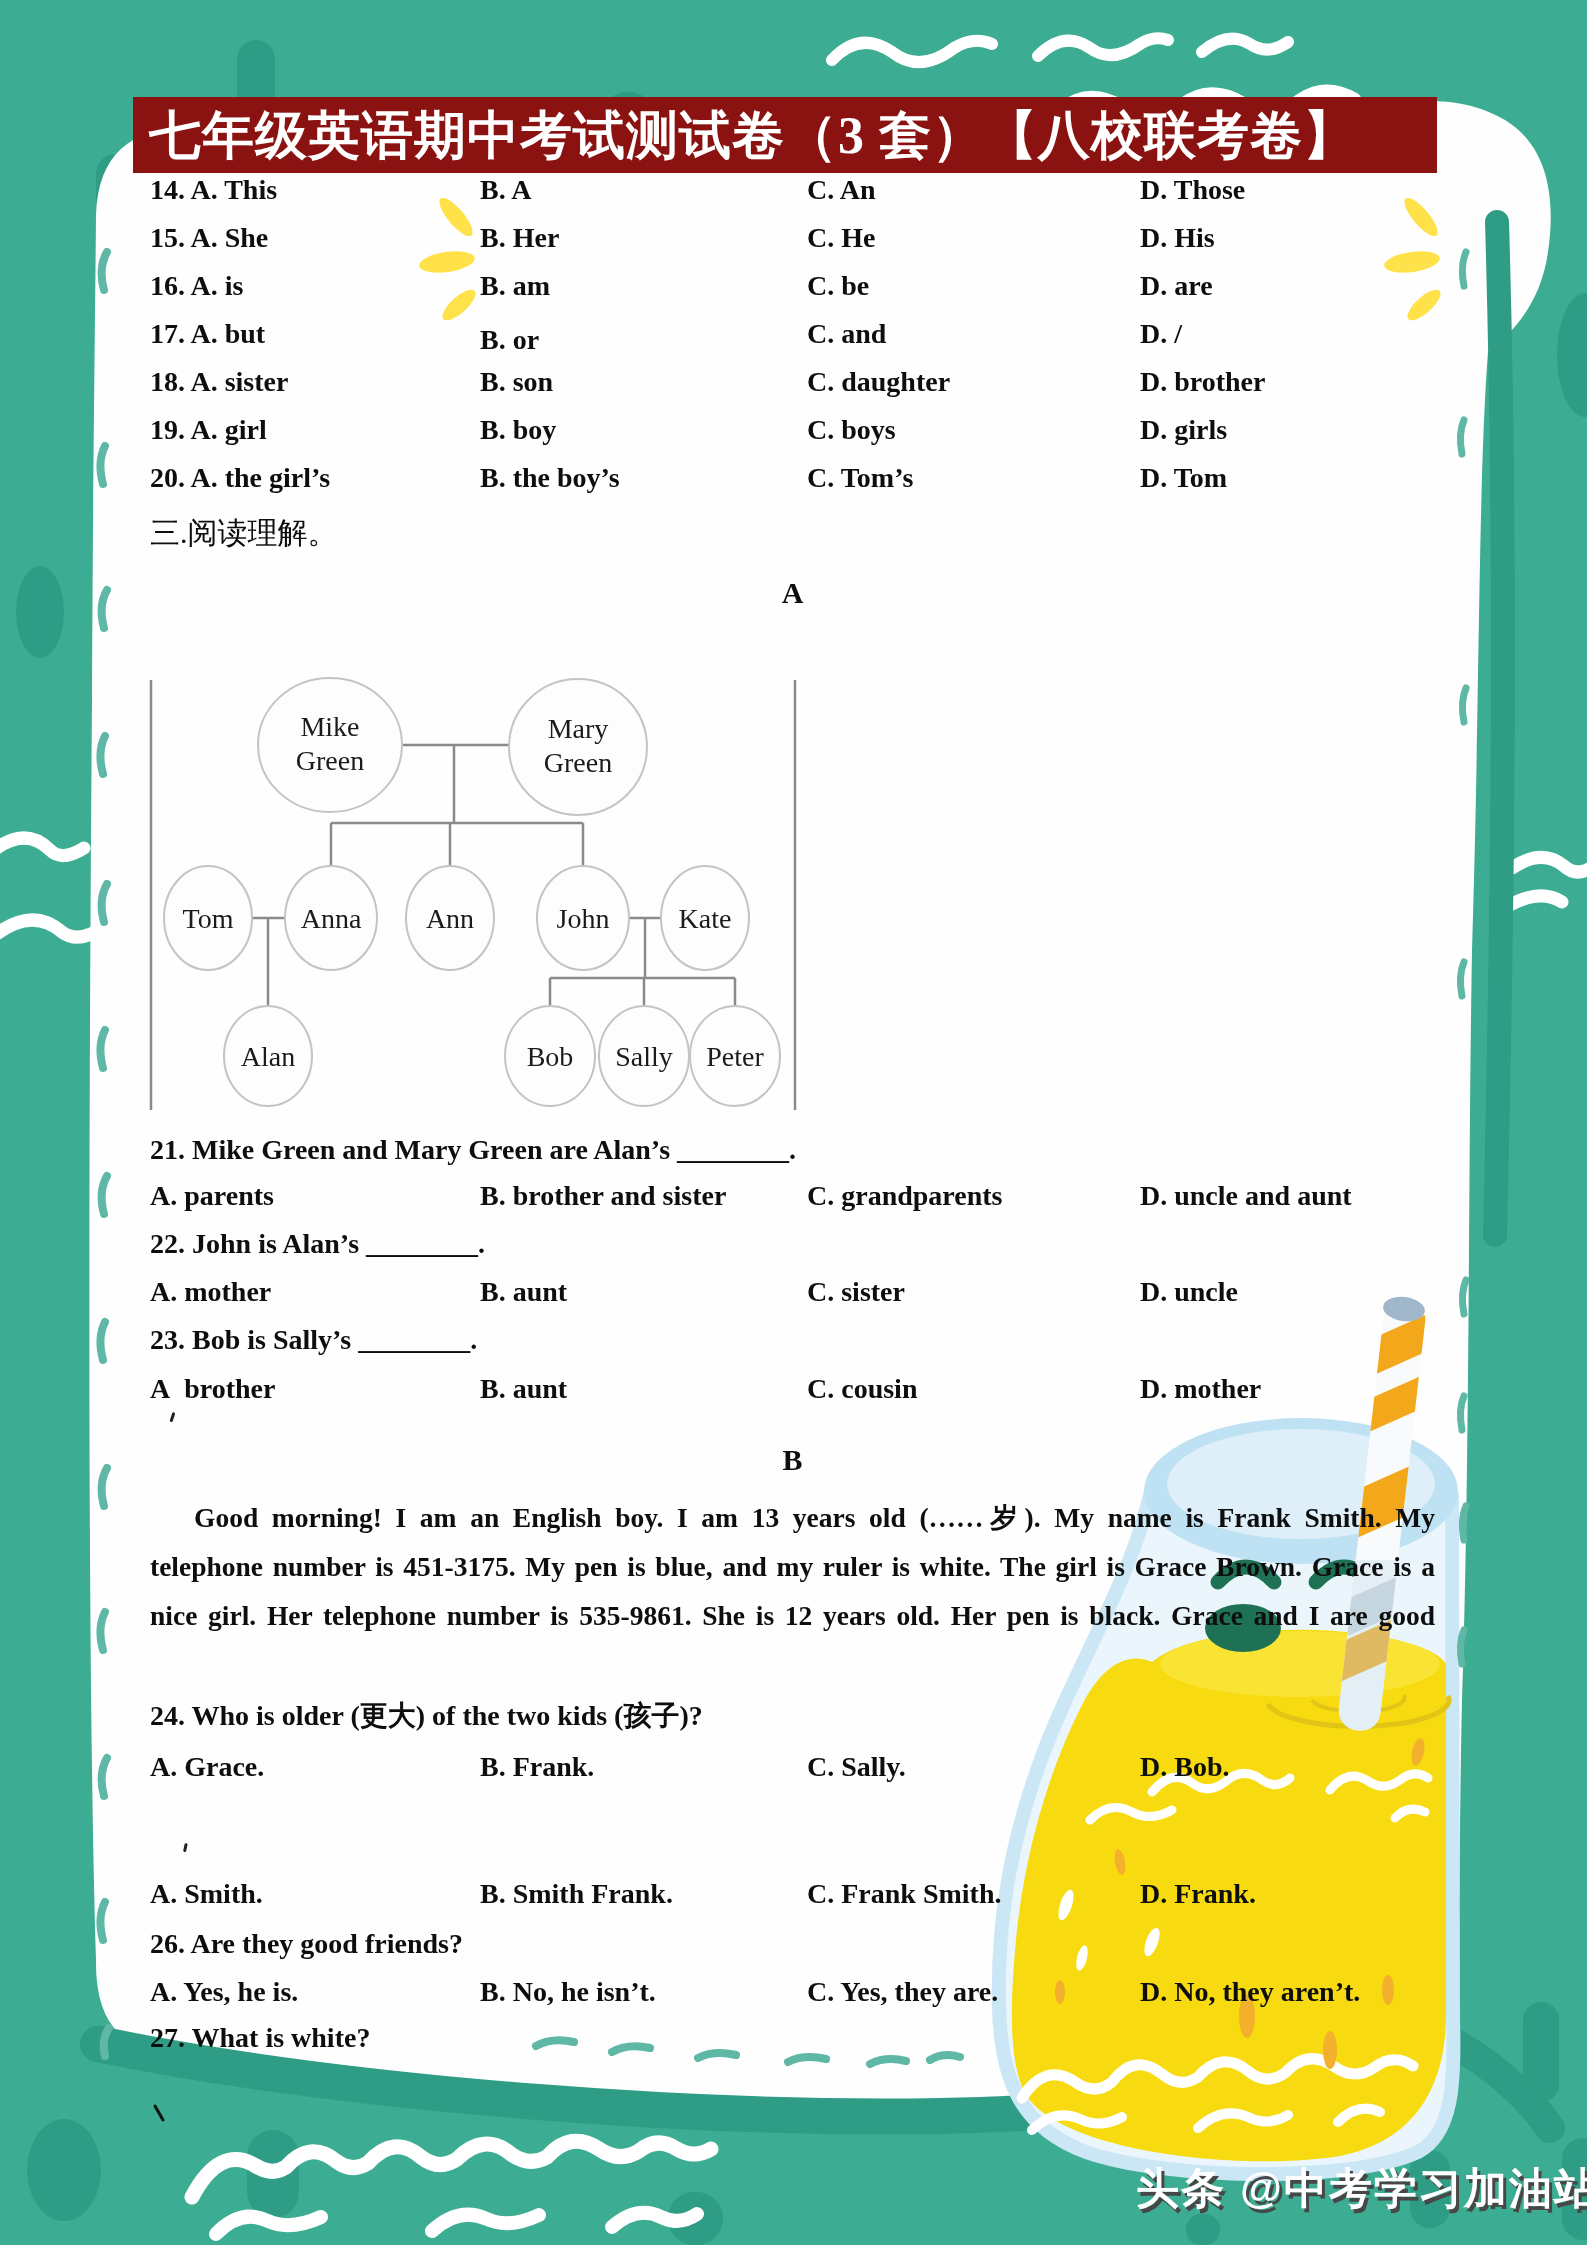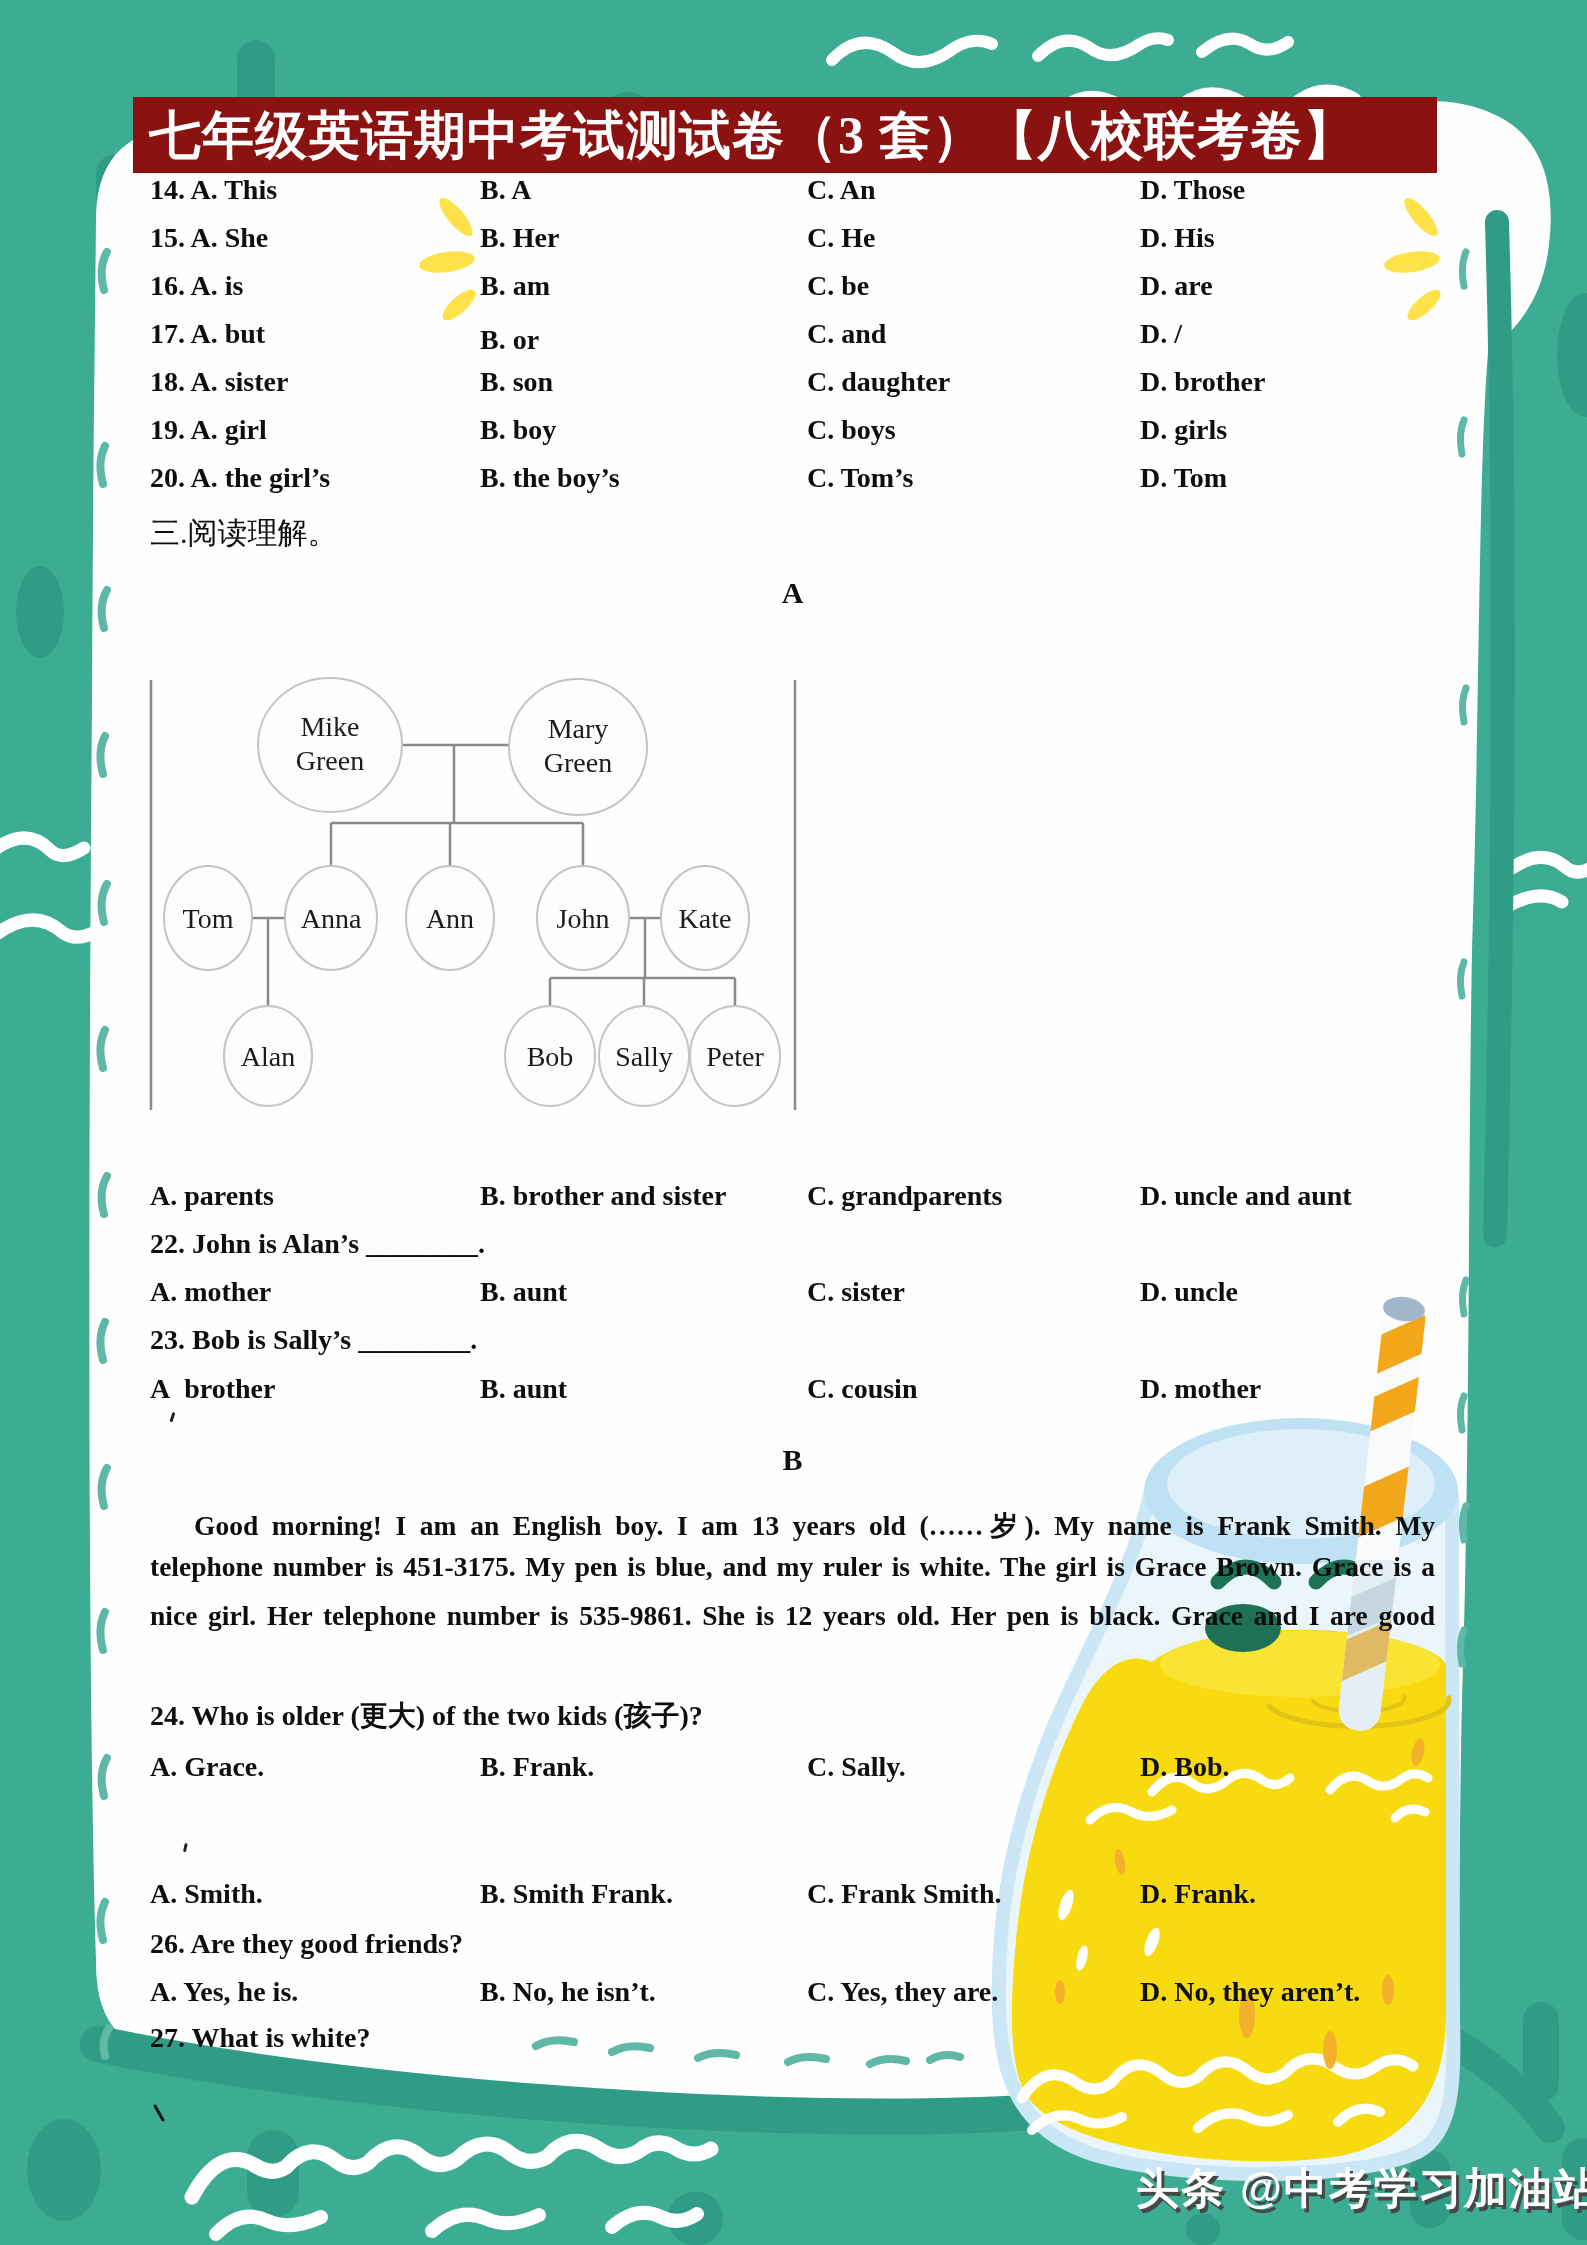--- a/index.html
+++ b/index.html
@@ -5,21 +5,21 @@
   html,body{margin:0;padding:0;background:#3CAC92;}
   .stage{position:relative;width:1587px;height:2245px;overflow:hidden;background:#3CAC92;}
   .bg{position:absolute;left:0;top:0;}
   .t{position:absolute;font-family:"Liberation Serif",serif;font-weight:700;font-size:28px;
      color:#0e0e0e;white-space:nowrap;line-height:38px;}
   .ca{left:150px}.cb{left:480px}.cc{left:807px}.cd{left:1140px}
   .heading{font-weight:400;font-size:30px;}
   .plabel{left:150px;width:1285px;text-align:center;font-size:30px;}
   .pline{position:absolute;left:150px;width:1285px;font-family:"Liberation Serif",serif;font-weight:700;
      font-size:27.5px;color:#0e0e0e;line-height:36px;text-align:justify;text-align-last:justify;}
-  .pline.first{text-indent:44px;margin-top:8px;}
+  .pline.first{text-indent:44px;}
   .pline.last{text-align-last:left;}
   .banner{position:absolute;left:133px;top:97px;width:1304px;height:76px;background:#8A1210;
      color:#ffffff;font-family:"Liberation Serif",serif;font-weight:700;font-size:52px;line-height:78px;
      letter-spacing:1px;padding-left:16px;box-sizing:border-box;white-space:nowrap;overflow:hidden;}
   .watermark{position:absolute;left:1136px;top:2160px;font-family:"Liberation Sans",sans-serif;
      font-weight:700;font-size:43px;color:#ffffff;letter-spacing:2px;white-space:nowrap;
      text-shadow:3px 4px 0 #474747;}
   .treetxt{font-family:"Liberation Serif",serif;font-size:28px;fill:#1b1b1b;text-anchor:middle;}
 </style>
 </head>
@@ -272,20 +272,21 @@
 <span class="t cd" style="top:411px">D. girls</span>
 
 <span class="t ca" style="top:459px">20. A. the girl’s</span>
 <span class="t cb" style="top:459px">B. the boy’s</span>
 <span class="t cc" style="top:459px">C. Tom’s</span>
 <span class="t cd" style="top:459px">D. Tom</span>
 
 <span class="t ca heading" style="top:514px">三.阅读理解。</span>
 <span class="t plabel" style="top:574px">A</span>
 
+<span class="t ca" style="top:1131px">21. Mike Green and Mary Green are Alan’s ________.</span>
 <span class="t ca" style="top:1177px">A. parents</span>
 <span class="t cb" style="top:1177px">B. brother and sister</span>
 <span class="t cc" style="top:1177px">C. grandparents</span>
 <span class="t cd" style="top:1177px">D. uncle and aunt</span>
 
 <span class="t ca" style="top:1225px">22. John is Alan’s ________.</span>
 <span class="t ca" style="top:1273px">A. mother</span>
 <span class="t cb" style="top:1273px">B. aunt</span>
 <span class="t cc" style="top:1273px">C. sister</span>
 <span class="t cd" style="top:1273px">D. uncle</span>

